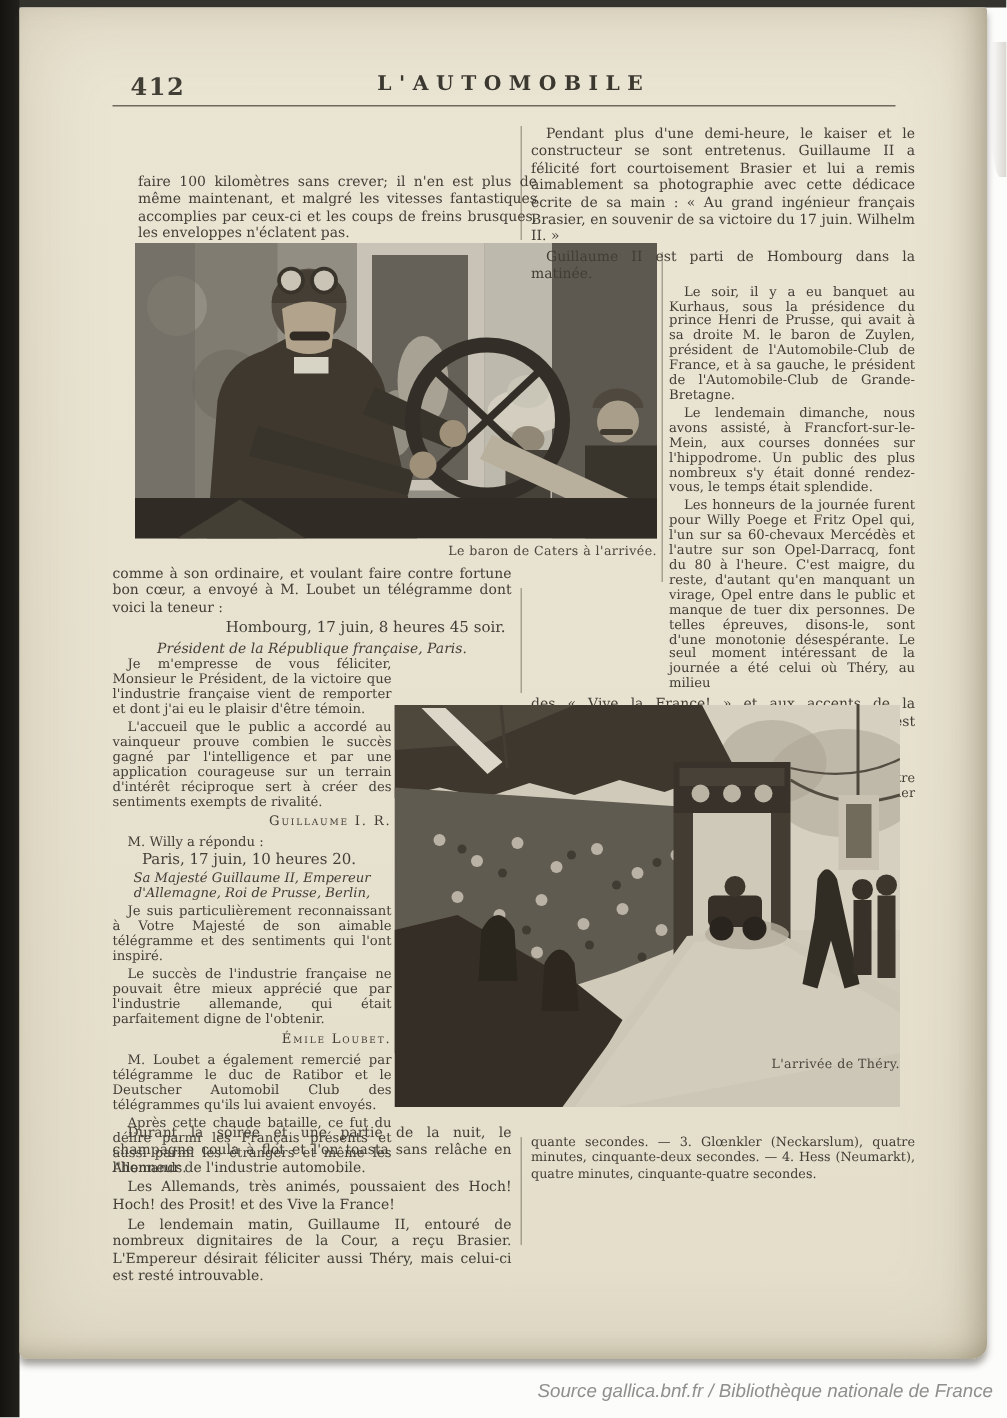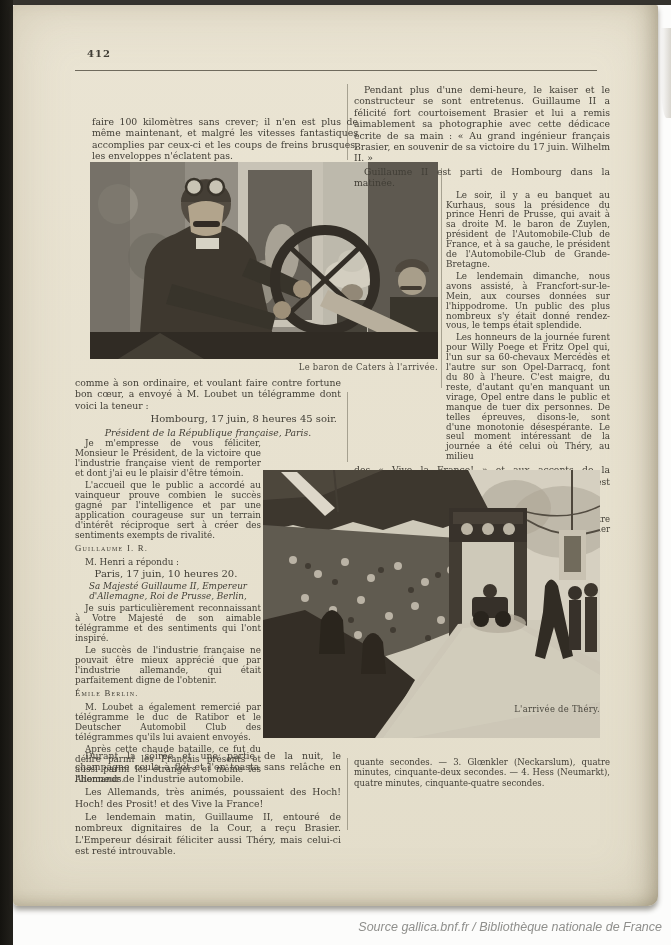--- a/index.html
+++ b/index.html
@@ -13,42 +13,43 @@
     box-shadow:inset 0 0 55px rgba(150,138,105,.28), inset -16px 0 22px -12px rgba(115,105,82,.5), inset 0 -10px 14px -8px rgba(130,120,95,.35), 0 4px 5px rgba(55,50,40,.45);
     border-radius:2px 2px 10px 5px;}
   .t{position:absolute;color:#413e36;}
   .body-txt{font-size:9.3px;line-height:11.4px;text-align:justify;}
   .body-txt p{margin:0 0 2px 0;text-indent:10px;}
   .body-txt p.noind{text-indent:0;}
   .narrow{font-size:8.8px;line-height:10px;}
   .indent-block{margin-left:92px;width:164px;font-size:8.8px;line-height:9.9px;text-align:justify;}
   .dateline{text-align:right;font-size:10px;padding-right:4px;text-indent:0 !important;}
   .address{text-align:center;font-style:italic;text-indent:0 !important;}
-  .sig{text-align:left;font-variant:small-caps;letter-spacing:1.2px;font-size:8.8px;text-indent:0 !important;margin:3px 0 4px 0 !important;font-family:Liberation Serif, serif;}
+  .sig{text-align:right;font-variant:small-caps;letter-spacing:1.2px;font-size:8.8px;text-indent:0 !important;margin:3px 0 4px 0 !important;}
   .results{font-size:8.5px;line-height:10.4px;}
   .caption{font-size:8.4px;text-align:right;color:#4a473e;letter-spacing:.3px;}
-  .page-num{font-size:10px;font-weight:bold;letter-spacing:1px;}
+  .page-num{font-size:16px;font-weight:bold;letter-spacing:1px;}
   .masthead{font-weight:bold;font-size:13.5px;letter-spacing:5px;text-align:center;color:#3b3830;}
   .hrule{position:absolute;height:1px;background:#6f6a5d;}
   .vrule{position:absolute;width:1px;background:rgba(100,95,80,.5);}
   .photo{position:absolute;}
   .photo svg{display:block;}
   .footer-src{position:absolute;right:9px;top:920px;font-family:"Liberation Sans",sans-serif;font-size:12.5px;color:#8f8f8c;font-style:italic;}
   i.mars{font-style:italic;}
 </style>
 </head>
 <body>
 
 <div class="stage">
   <div class="band-top"></div>
   <div class="band-left"></div>
   <div class="adjacent-page"></div>
   <div class="paper"></div>
 
   <div class="t page-num" style="left:87px;top:48px;">412</div>
+  <div class="t masthead" style="left:75px;top:48px;width:535px;">L'AUTOMOBILE</div>
   <div class="hrule" style="left:75px;top:70px;width:522px;"></div>
 
   <div class="vrule" style="left:347px;top:84px;height:76px;"></div>
   <div class="vrule" style="left:441px;top:168px;height:220px;"></div>
   <div class="vrule" style="left:347px;top:392px;height:70px;"></div>
   <div class="vrule" style="left:347px;top:758px;height:72px;"></div>
 
   <div class="t body-txt" style="left:92px;top:84px;width:266px;margin-top:32px;">
     <p class="noind">faire 100 kilomètres sans crever; il n'en est plus de même maintenant, et malgré les vitesses fantastiques accomplies par ceux-ci et les coups de freins brusques, les enveloppes n'éclatent pas.</p>
     <p>Aussitôt après la fin de la course, ainsi que nous le disons plus haut, S. M. l'Empereur Guillaume II, très fin politique,</p>
@@ -101,26 +102,26 @@
   <div class="t body-txt" style="left:75px;top:377px;width:266px;">
     <p class="noind">comme à son ordinaire, et voulant faire contre fortune bon cœur, a envoyé à M. Loubet un télégramme dont voici la teneur :</p>
     <p class="dateline">Hombourg, 17 juin, 8 heures 45 soir.</p>
     <p class="address">Président de la République française, Paris.</p>
   </div>
 
   <div class="t body-txt narrow" style="left:75px;top:438px;width:186px;z-index:1;">
     <p>Je m'empresse de vous féliciter, Monsieur le Président, de la victoire que l'industrie française vient de remporter et dont j'ai eu le plaisir d'être témoin.</p>
     <p>L'accueil que le public a accordé au vainqueur prouve combien le succès gagné par l'intelligence et par une application courageuse sur un terrain d'intérêt réciproque sert à créer des sentiments exempts de rivalité.</p>
     <p class="sig">Guillaume I. R.</p>
-    <p>M. Henri a répondu :</p>
+    <p>M. Willy a répondu :</p>
     <p class="dateline" style="text-align:center;">Paris, 17 juin, 10 heures 20.</p>
     <p class="address">Sa Majesté Guillaume II, Empereur d'Allemagne, Roi de Prusse, Berlin,</p>
     <p>Je suis particulièrement reconnaissant à Votre Majesté de son aimable télégramme et des sentiments qui l'ont inspiré.</p>
     <p>Le succès de l'industrie française ne pouvait être mieux apprécié que par l'industrie allemande, qui était parfaitement digne de l'obtenir.</p>
-    <p class="sig">Émile Berlin.</p>
+    <p class="sig">Émile Loubet.</p>
     <p>M. Loubet a également remercié par télégramme le duc de Ratibor et le Deutscher Automobil Club des télégrammes qu'ils lui avaient envoyés.</p>
     <p>Après cette chaude bataille, ce fut du délire parmi les Français présents et aussi parmi les étrangers et même les Allemands.</p>
   </div>
 
   <div class="t body-txt" style="left:75px;top:750px;width:266px;">
     <p>Durant la soirée et une partie de la nuit, le champagne coula à flot et l'on toasta sans relâche en l'honneur de l'industrie automobile.</p>
     <p>Les Allemands, très animés, poussaient des Hoch! Hoch! des Prosit! et des Vive la France!</p>
     <p>Le lendemain matin, Guillaume II, entouré de nombreux dignitaires de la Cour, a reçu Brasier. L'Empereur désirait féliciter aussi Théry, mais celui-ci est resté introuvable.</p>
   </div>
 

